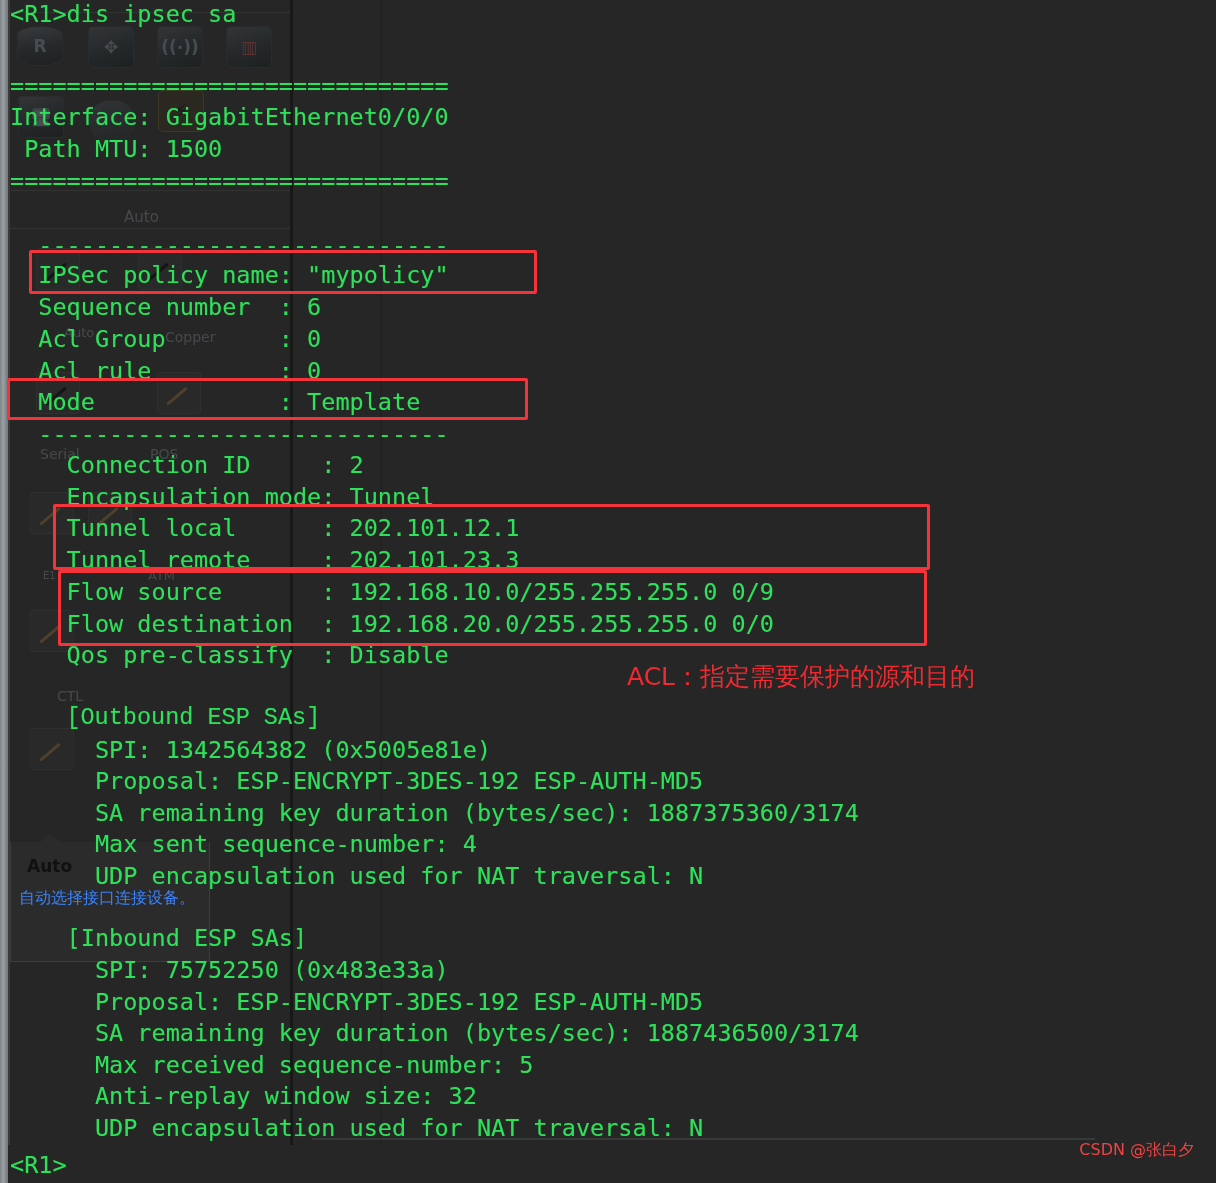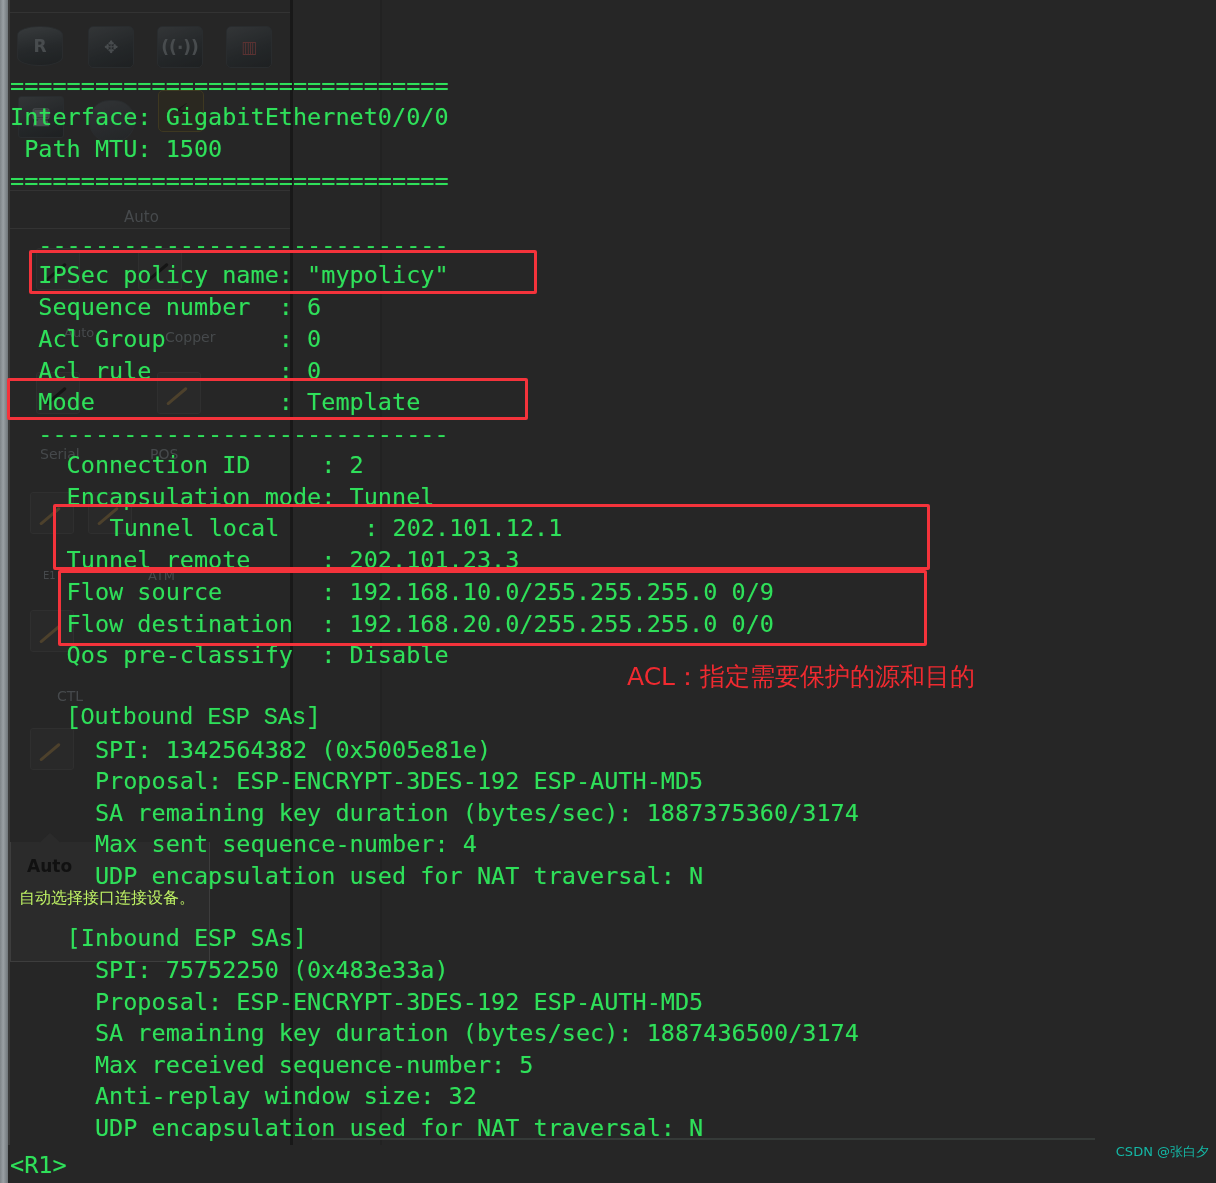--- a/index.html
+++ b/index.html
@@ -64,21 +64,21 @@
   }
   .bg-tooltip .tt-arrow{
     position:absolute; left:28px; top:-9px; width:0;height:0;
     border-left:11px solid transparent; border-right:11px solid transparent;
     border-bottom:10px solid #2b2b2b;
   }
   .bg-tooltip .tt-title{
     position:absolute; left:16px; top:14px; color:#111; font-weight:bold; font-size:17px;
   }
   .bg-tooltip .tt-body{
-    position:absolute; left:8px; top:42px; width:180px; color:#bef264;
+    position:absolute; left:8px; top:42px; width:180px; color:#3b82f6;
     font-size:16px; line-height:28px;
   }
 
   .bg-statusbar{
     position:absolute; left:0; bottom:0; width:1216px; height:38px; background:#2b2b2b;
     border-top:1px solid #3a3a3a;
   }
   .bg-statusbar .st-text{
     position:absolute; left:14px; top:9px; color:#1a1a1a; font-size:17px;
     font-family:"DejaVu Sans","Liberation Sans",sans-serif;
@@ -105,21 +105,21 @@
     position:absolute; border:3px solid #f4333b; border-radius:2px;
   }
   .annot-cn{
     position:absolute; color:#f02a30; font-size:25px;
     font-family:"DejaVu Sans","Liberation Sans",sans-serif;
     white-space:nowrap;
   }
 
   
   .watermark{
-    position:absolute; right:7px; bottom:22px; color:#14b8a6; font-size:13px;
+    position:absolute; right:22px; bottom:22px; color:#ef4444; font-size:16px;
     font-family:"DejaVu Sans","Liberation Sans",sans-serif; white-space:nowrap;
   }
 </style>
 </head>
 <body>
 
 <div id="bg-app">
 
   <div class="bg-panel-left-edge"></div>
   <div class="bg-panel-divider" style="left:290px;"></div>
@@ -186,35 +186,36 @@
     <div class="tt-arrow"></div>
     <div class="tt-title">Auto</div>
     <div class="tt-body">自动选择接口连接设备。</div>
   </div>
 
 
   <div class="bg-left-scroll"></div>
 </div>
 
 <div id="terminal">
+  <div class="term-line" style="top:0px;">&lt;R1&gt;dis ipsec sa</div>
   <div id="term-body">
       <div class="term-line" style="top: 72px;">===============================</div>
       <div class="term-line" style="top: 103px;">Interface: GigabitEthernet0/0/0</div>
       <div class="term-line" style="top: 135px;"> Path MTU: 1500</div>
       <div class="term-line" style="top: 167px;">===============================</div>
       <div class="term-line" style="top: 231px;">  -----------------------------</div>
       <div class="term-line" style="top: 261px;">  IPSec policy name: "mypolicy"</div>
       <div class="term-line" style="top: 293px;">  Sequence number  : 6</div>
       <div class="term-line" style="top: 325px;">  Acl Group        : 0</div>
       <div class="term-line" style="top: 357px;">  Acl rule         : 0</div>
       <div class="term-line" style="top: 388px;">  Mode             : Template</div>
       <div class="term-line" style="top: 420px;">  -----------------------------</div>
       <div class="term-line" style="top: 451px;">    Connection ID     : 2</div>
       <div class="term-line" style="top: 483px;">    Encapsulation mode: Tunnel</div>
-      <div class="term-line" style="top: 514px; margin-left: 43px;">    Tunnel local      : 202.101.12.1</div>
+      <div class="term-line" style="top: 514px;">    Tunnel local      : 202.101.12.1</div>
       <div class="term-line" style="top: 546px;">    Tunnel remote     : 202.101.23.3</div>
       <div class="term-line" style="top: 578px;">    Flow source       : 192.168.10.0/255.255.255.0 0/9</div>
       <div class="term-line" style="top: 610px;">    Flow destination  : 192.168.20.0/255.255.255.0 0/0</div>
       <div class="term-line" style="top: 641px;">    Qos pre-classify  : Disable</div>
       <div class="term-line" style="top: 704px; font-family: Liberation Mono, monospace;">    [Outbound ESP SAs]</div>
       <div class="term-line" style="top: 736px;">      SPI: 1342564382 (0x5005e81e)</div>
       <div class="term-line" style="top: 767px;">      Proposal: ESP-ENCRYPT-3DES-192 ESP-AUTH-MD5</div>
       <div class="term-line" style="top: 799px;">      SA remaining key duration (bytes/sec): 1887375360/3174</div>
       <div class="term-line" style="top: 830px;">      Max sent sequence-number: 4</div>
       <div class="term-line" style="top: 862px;">      UDP encapsulation used for NAT traversal: N</div>

